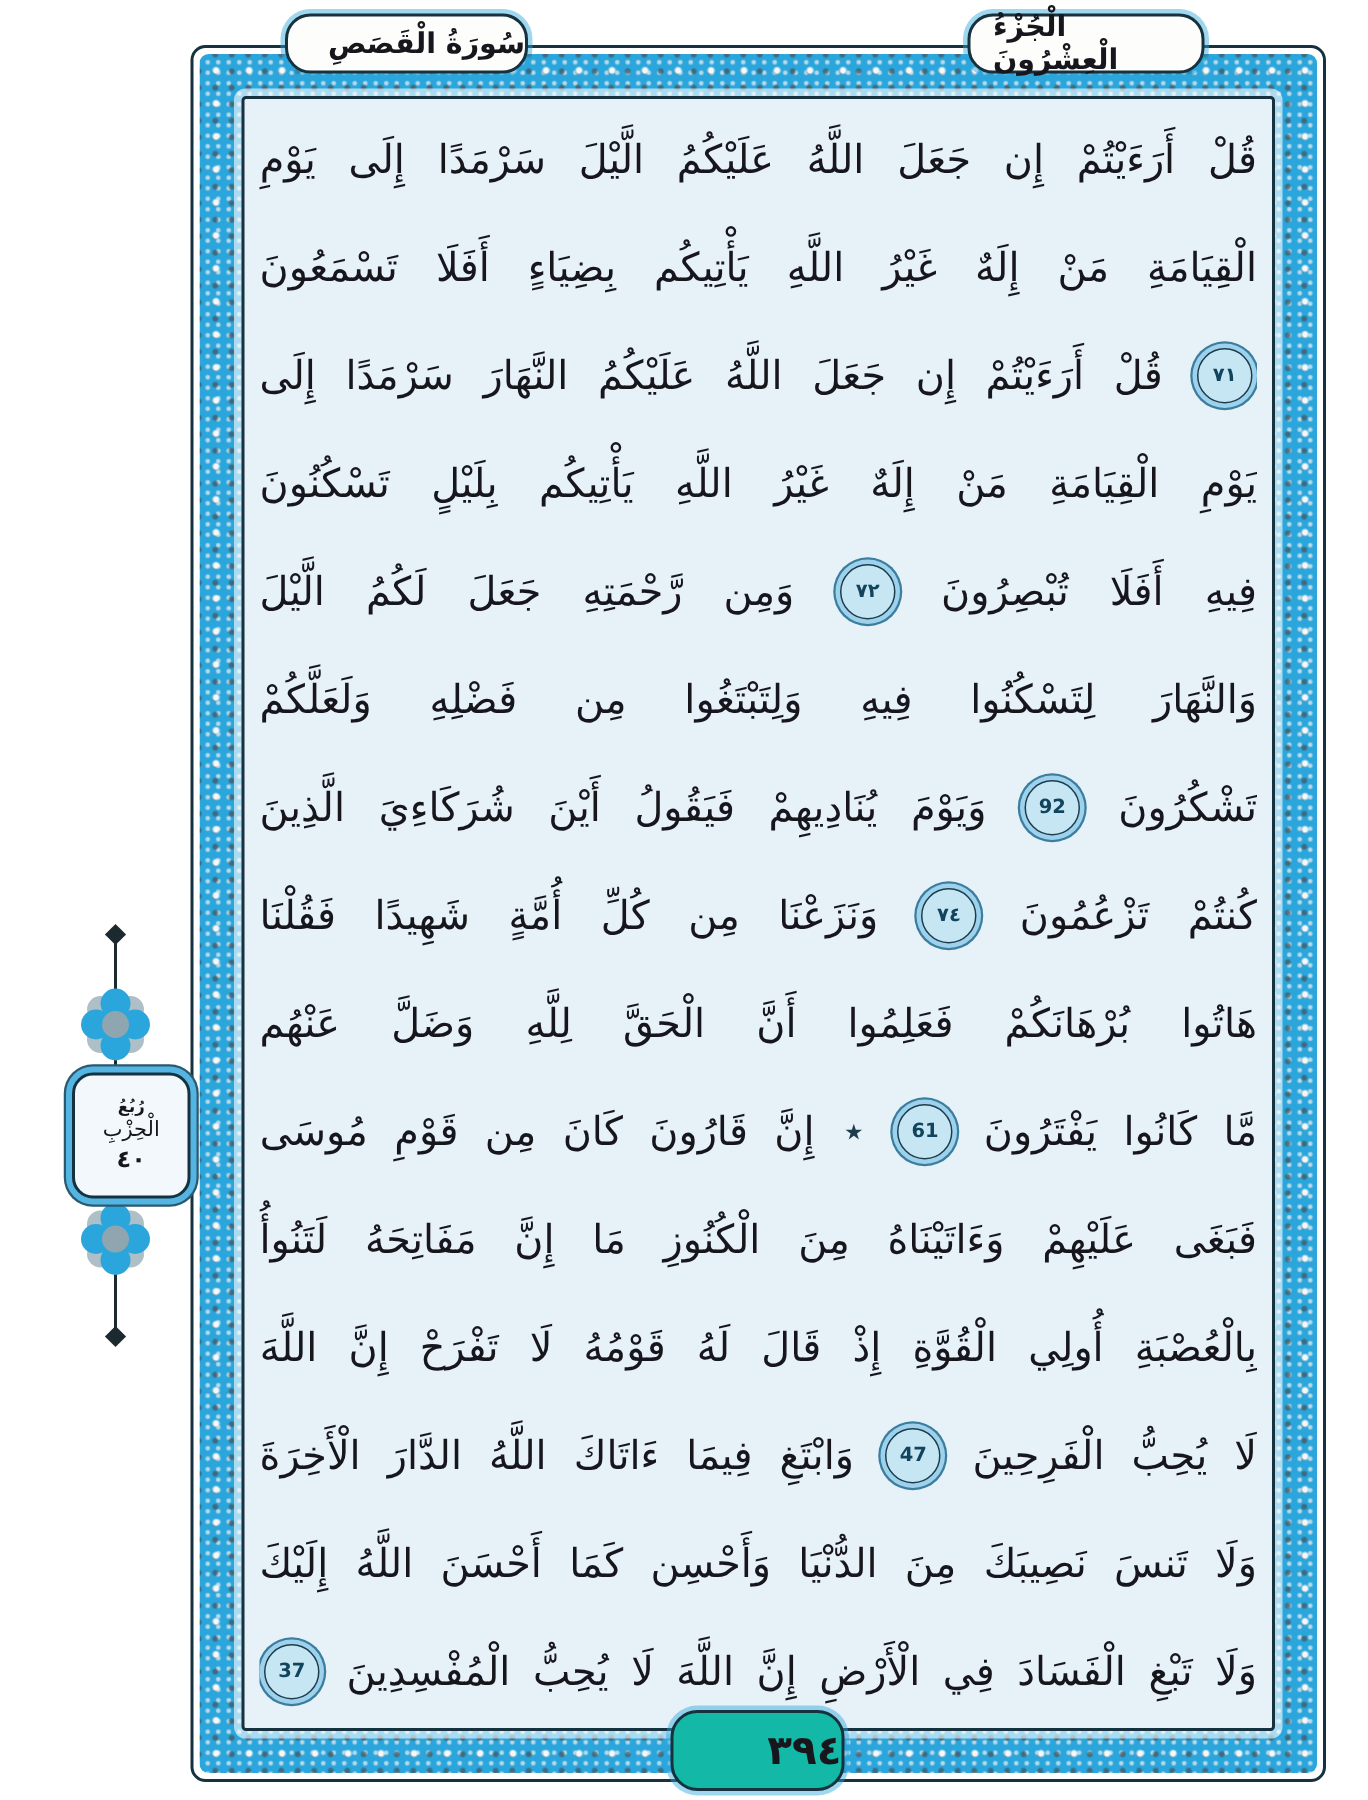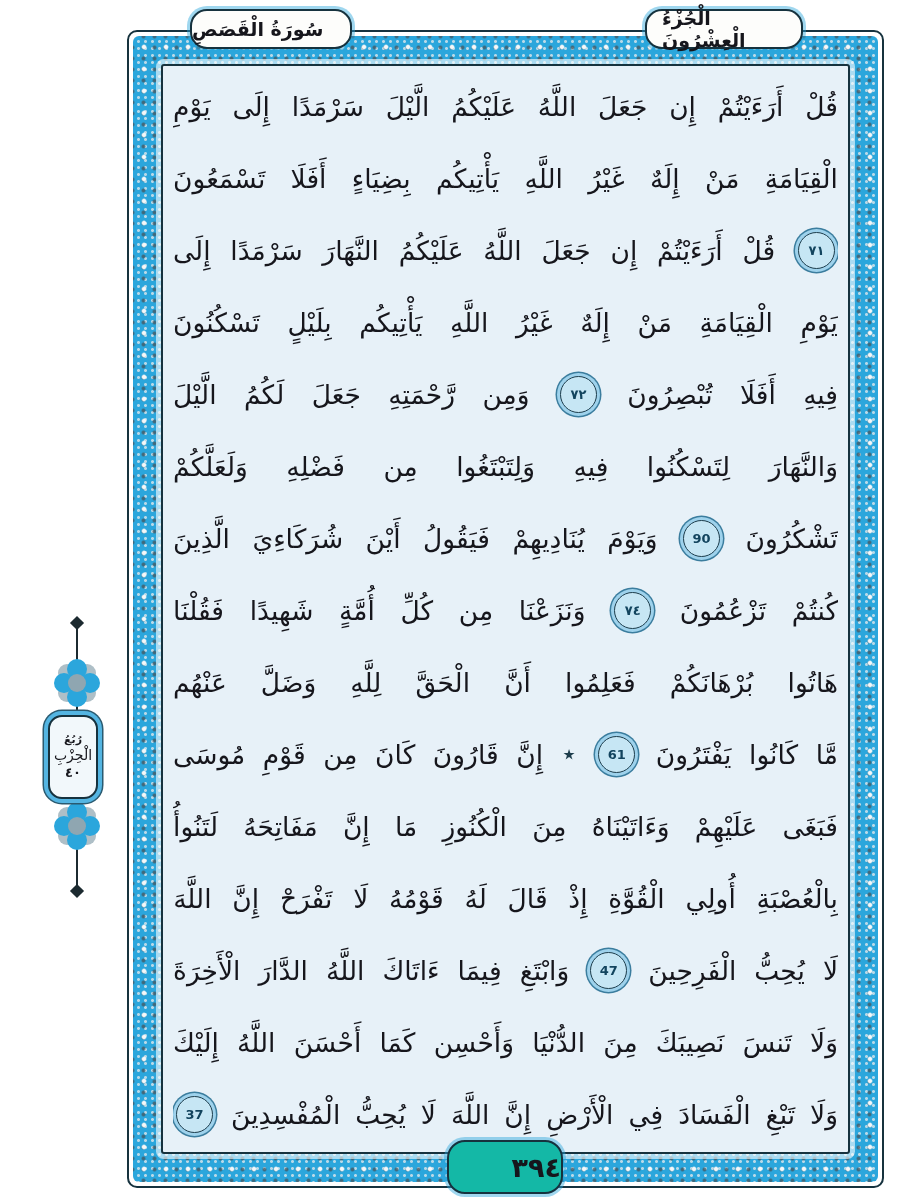--- a/index.html
+++ b/index.html
@@ -17,21 +17,21 @@
           radial-gradient(circle, rgba(220,230,235,0.8) 1px, rgba(220,230,235,0) 2px);
         background-size:22px 22px, 11px 11px, 7px 7px;
         background-position:0 0, 5px 6px, 2px 2px;}
   .inner{position:absolute;inset:28px;box-sizing:border-box;background:#e7f1f8;
          border:2px solid #16323e;border-radius:3px;
          box-shadow:0 0 0 5px rgba(255,255,255,0.6);
          padding:4px 10px 0 10px;}
 
   
   .tab{position:absolute;top:9px;height:40px;box-sizing:border-box;background:#fdfdfb;
-       border:2.5px solid #16323e;border-radius:17px;display:flex;align-items:center;justify-content:flex-start;
+       border:2.5px solid #16323e;border-radius:17px;display:flex;align-items:center;justify-content:flex-end;
        font-size:19px;font-weight:bold;z-index:5;box-shadow:0 0 0 3px rgba(43,166,220,0.45);}
   .tab-juz{left:645px;width:158px;padding-left:15px;}
   .tab-surah{left:190px;width:162px;}
 
   
   .qtext{direction:rtl;}
   .qline{display:flex;direction:rtl;justify-content:space-between;align-items:center;
          height:72px;font-size:26.5px;font-weight:500;white-space:nowrap;overflow:hidden;}
   .word{display:inline-block;}
   .rosette{flex:0 0 auto;width:37px;height:37px;border-radius:50%;box-sizing:border-box;
@@ -49,27 +49,27 @@
 
   
   .orn{position:absolute;left:0;top:612px;width:130px;height:290px;z-index:4;}
   .orn .vline{position:absolute;left:76px;top:12px;width:2px;height:266px;background:#1c2a30;}
   .orn .finial{position:absolute;left:72px;width:10px;height:10px;background:#1c2a30;transform:rotate(45deg);}
   .finial-top{top:6px;} .finial-bot{top:274px;}
   .orn .flower{position:absolute;left:68px;width:18px;height:18px;border-radius:50%;background:#8fa6b1;
         box-shadow:0 -14px 0 1px #2ba6dc, 0 14px 0 1px #2ba6dc, -13px 0 0 1px #2ba6dc, 13px 0 0 1px #2ba6dc,
                    -10px -10px 0 0 #aebfc7, 10px -10px 0 0 #aebfc7, -10px 10px 0 0 #aebfc7, 10px 10px 0 0 #aebfc7;}
   .flower-top{top:62px;} .flower-bot{top:205px;}
-  .orn .cartouche{position:absolute;left:48px;top:103px;width:50px;height:84px;box-sizing:border-box;
+  .orn .cartouche{position:absolute;left:48px;top:103px;width:79px;height:84px;box-sizing:border-box;
         background:#f2f8fb;border:2px solid #16323e;border-radius:14px;
         box-shadow:0 0 0 4px #54b5e2, 0 0 0 5.5px #2a5a70;
         display:flex;flex-direction:column;align-items:center;justify-content:center;line-height:1.25;}
   .cartouche .t1{font-size:11px;font-weight:bold;}
   .cartouche .t2{font-size:14px;font-weight:normal;}
-  .cartouche .t3{font-size:13px;font-weight:bold;}
+  .cartouche .t3{font-size:16px;font-weight:bold;}
 </style>
 </head>
 <body>
 
 <div class="canvas">
 
   <div class="tab tab-juz">
     <span>الْجُزْءُ الْعِشْرُونَ</span>
   </div>
   <div class="tab tab-surah">
@@ -141,21 +141,21 @@
               <span class="word">وَالنَّهَارَ</span>
               <span class="word">لِتَسْكُنُوا</span>
               <span class="word">فِيهِ</span>
               <span class="word">وَلِتَبْتَغُوا</span>
               <span class="word">مِن</span>
               <span class="word">فَضْلِهِ</span>
               <span class="word">وَلَعَلَّكُمْ</span>
             </div>
             <div class="qline">
               <span class="word">تَشْكُرُونَ</span>
-              <span class="rosette">90</span>
+              <span class="rosette">92</span>
               <span class="word">وَيَوْمَ</span>
               <span class="word">يُنَادِيهِمْ</span>
               <span class="word">فَيَقُولُ</span>
               <span class="word">أَيْنَ</span>
               <span class="word">شُرَكَاءِيَ</span>
               <span class="word">الَّذِينَ</span>
             </div>
             <div class="qline">
               <span class="word">كُنتُمْ</span>
               <span class="word">تَزْعُمُونَ</span>

